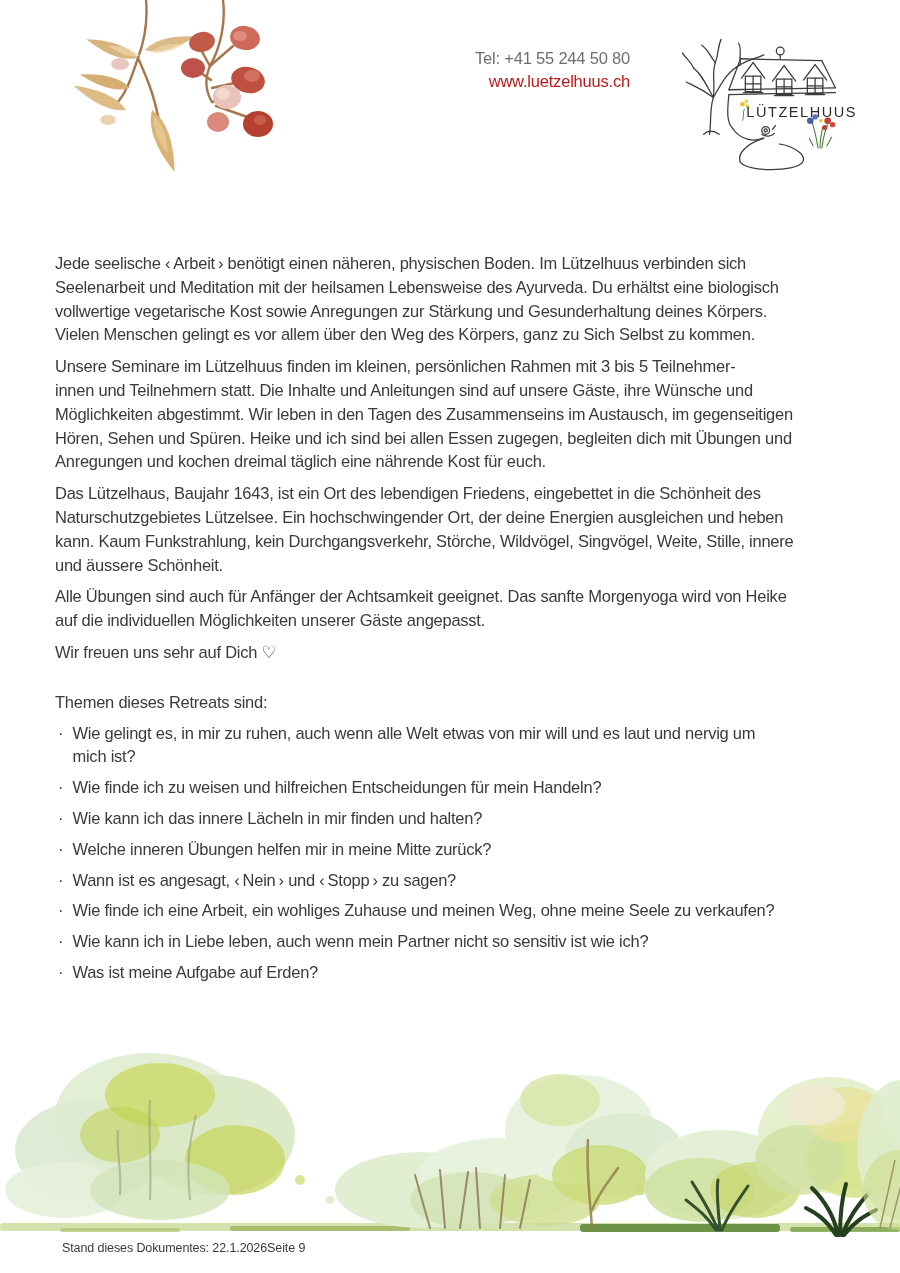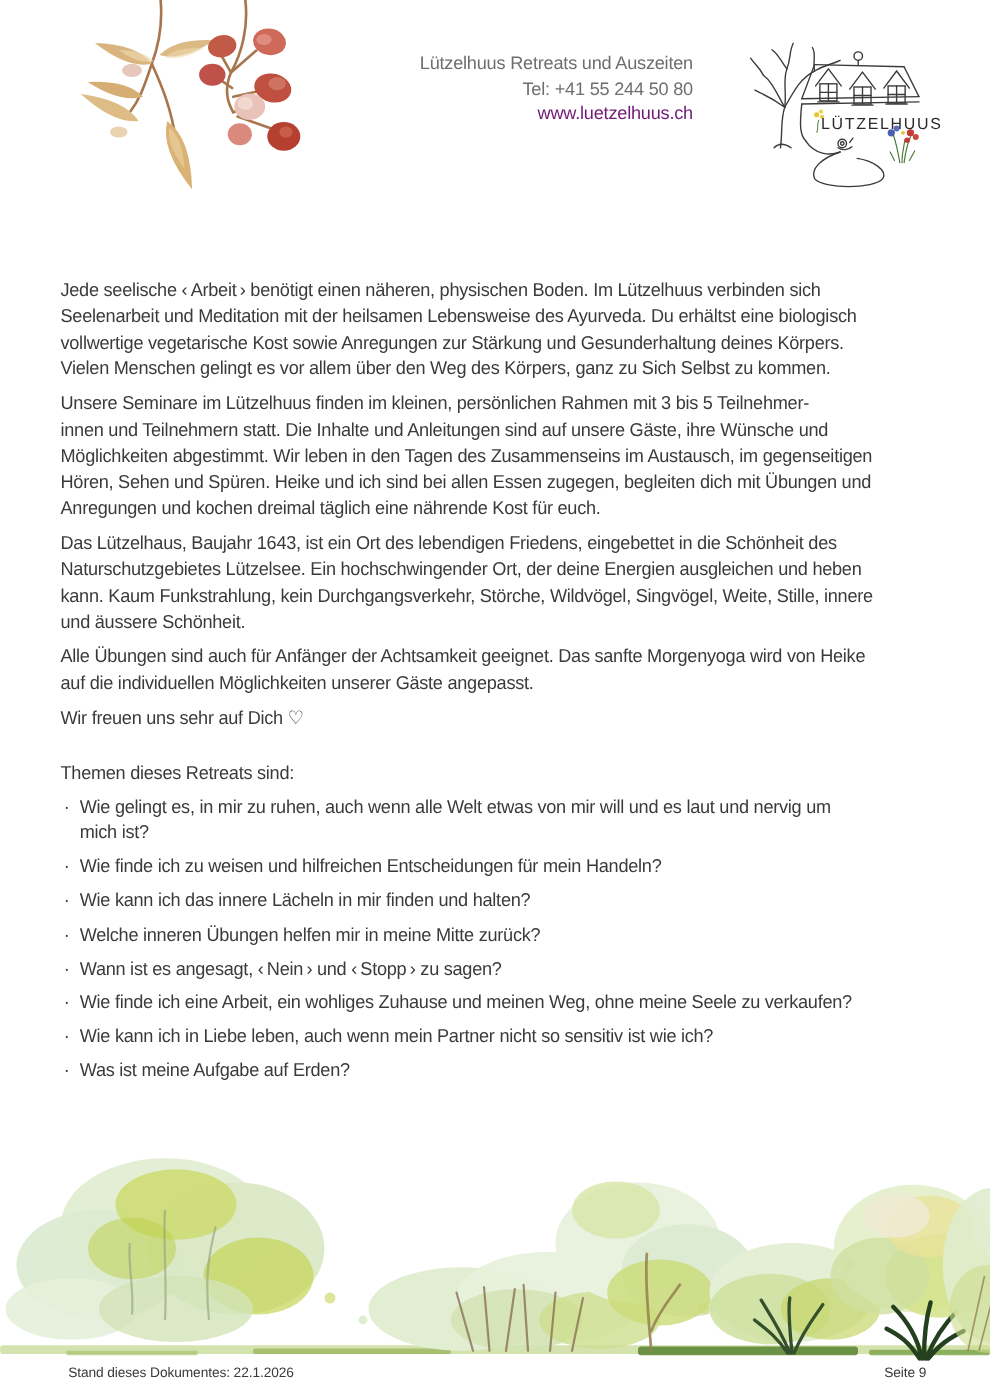--- a/index.html
+++ b/index.html
@@ -6,40 +6,40 @@
   .page {
     position:relative; width:900px; height:1273px; background:#ffffff;
     overflow:hidden; font-family:"Liberation Sans", sans-serif; color:#3a3a39;
   }
   
   .leaves { position:absolute; left:60px; top:0; width:250px; height:200px; }
   .contact {
     position:absolute; top:47px; right:270px; text-align:right;
     font-size:16.5px; line-height:22.5px; color:#6f6e6e; letter-spacing:-0.2px;
   }
-  .contact .site { color:#701a75; text-decoration:none; }
+  .contact .site { color:#b91c1c; text-decoration:none; }
   .logo { position:absolute; left:679px; top:20px; width:216px; height:155px; }
   
   .content {
     position:absolute; left:55px; top:252px;
     font-size:17px; line-height:23.8px; letter-spacing:-0.25px;
     transform:scaleX(0.97); transform-origin:0 0;
   }
   .para { margin:0 0 8px 0; white-space:pre; }
   .closing { margin-bottom:8px; }
   .themes-head { margin-top:26px; margin-bottom:7px; }
   .themes { list-style:none; margin:0; padding:0; }
   .theme { display:flex; margin:0 0 7px 3px; }
   .bullet { flex:0 0 15px; width:15px; line-height:23.8px; }
   .bullet-text { white-space:pre; }
   
   .bushes { position:absolute; left:0; top:1040px; width:900px; height:200px; }
   .footer {
     position:absolute; left:62px; right:58px; top:1241px;
-    display:flex; justify-content:space-between;
+    display:flex; 
     font-size:12.5px; color:#3a3a39; letter-spacing:-0.1px;
   }
   svg { display:block; width:100%; height:100%; }
 </style>
 </head>
 <body>
 
 <div class="page">
 
   <div class="leaves">
@@ -77,21 +77,20 @@
         <ellipse cx="158" cy="122" rx="11" ry="10" fill="#d98a7c"></ellipse>
         <ellipse cx="180" cy="36" rx="7" ry="5" fill="#e59a8b" opacity="0.7"></ellipse>
         <ellipse cx="192" cy="76" rx="8" ry="6" fill="#d98a7c" opacity="0.6"></ellipse>
         <ellipse cx="163" cy="94" rx="7" ry="6" fill="#f2ddd6" opacity="0.8"></ellipse>
         <ellipse cx="200" cy="120" rx="6" ry="5" fill="#d06a55" opacity="0.7"></ellipse>
       </g>
     </svg>
   </div>
 
   <div class="contact">
-    <div>Lützelhuus Retreats und Auszeiten</div>
     <div>Tel: +41 55 244 50 80</div>
     <div class="site">www.luetzelhuus.ch</div>
   </div>
 
   <div class="logo">
     <svg viewBox="0 0 220 160">
       <g stroke="#3b3b3b" stroke-width="1.3" fill="none" stroke-linecap="round">
 
         <path d="M30,118 C32,104 30,92 34,80"></path>
         <path d="M34,80 C26,66 22,56 14,50"></path>

